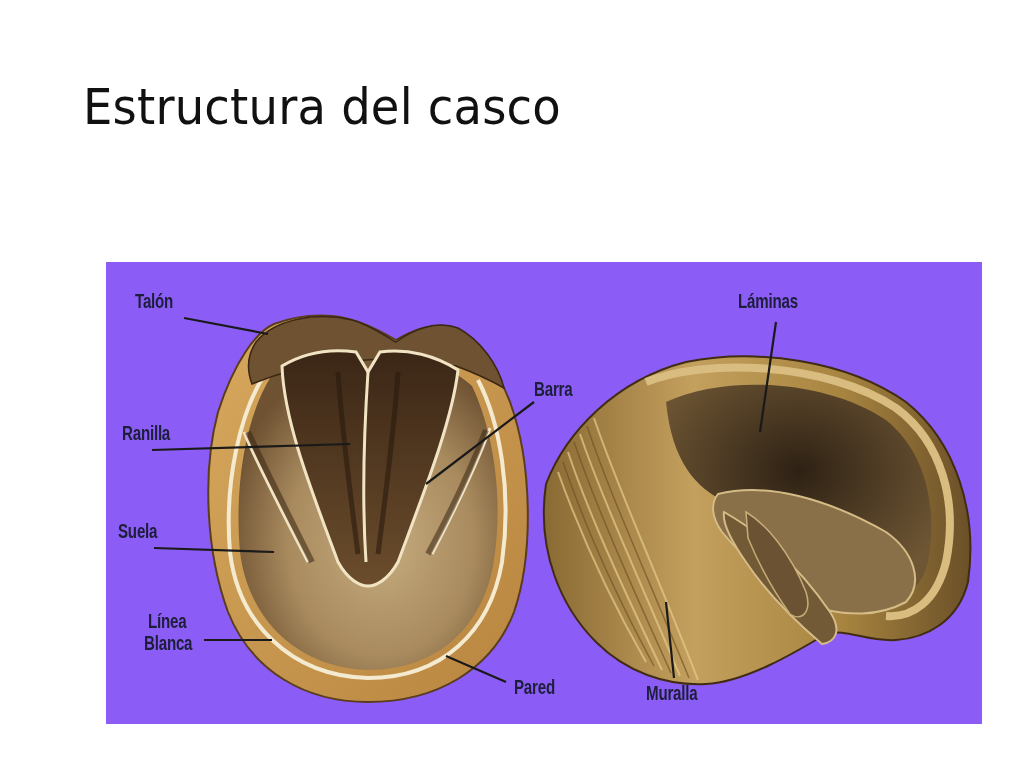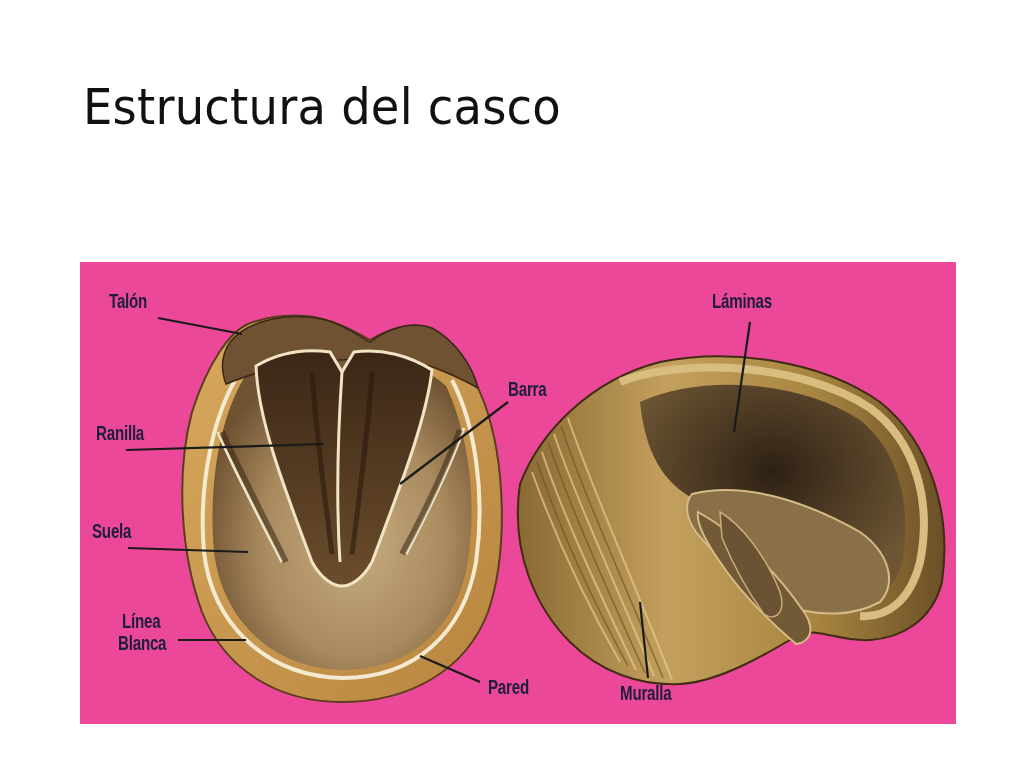--- a/index.html
+++ b/index.html
@@ -10,22 +10,22 @@
   }
   .slide-title {
     position: absolute; left: 83px; top: 78px;
     font-size: 50px; font-weight: 300; color: #111111;
     letter-spacing: 0.2px; white-space: nowrap;
     font-family: "DejaVu Sans", "Liberation Sans", sans-serif;
     font-weight: normal;
     transform: scaleX(0.93); transform-origin: left top;
   }
   .figure {
-    position: absolute; left: 80px; top: 262px; width: 876px; height: 462px;
-    background: #ec4899;
+    position: absolute; left: 106px; top: 262px; width: 876px; height: 462px;
+    background: #8b5cf6;
   }
   svg.art { position: absolute; left: 0; top: 0; }
   .label {
     position: absolute; color: #1d1f3a; font-weight: bold;
     font-family: "Liberation Sans", sans-serif; font-size: 21px;
     line-height: 22px; transform: scaleX(0.72); transform-origin: left top;
     white-space: nowrap; letter-spacing: -0.3px;
   }
 </style>
 </head>

